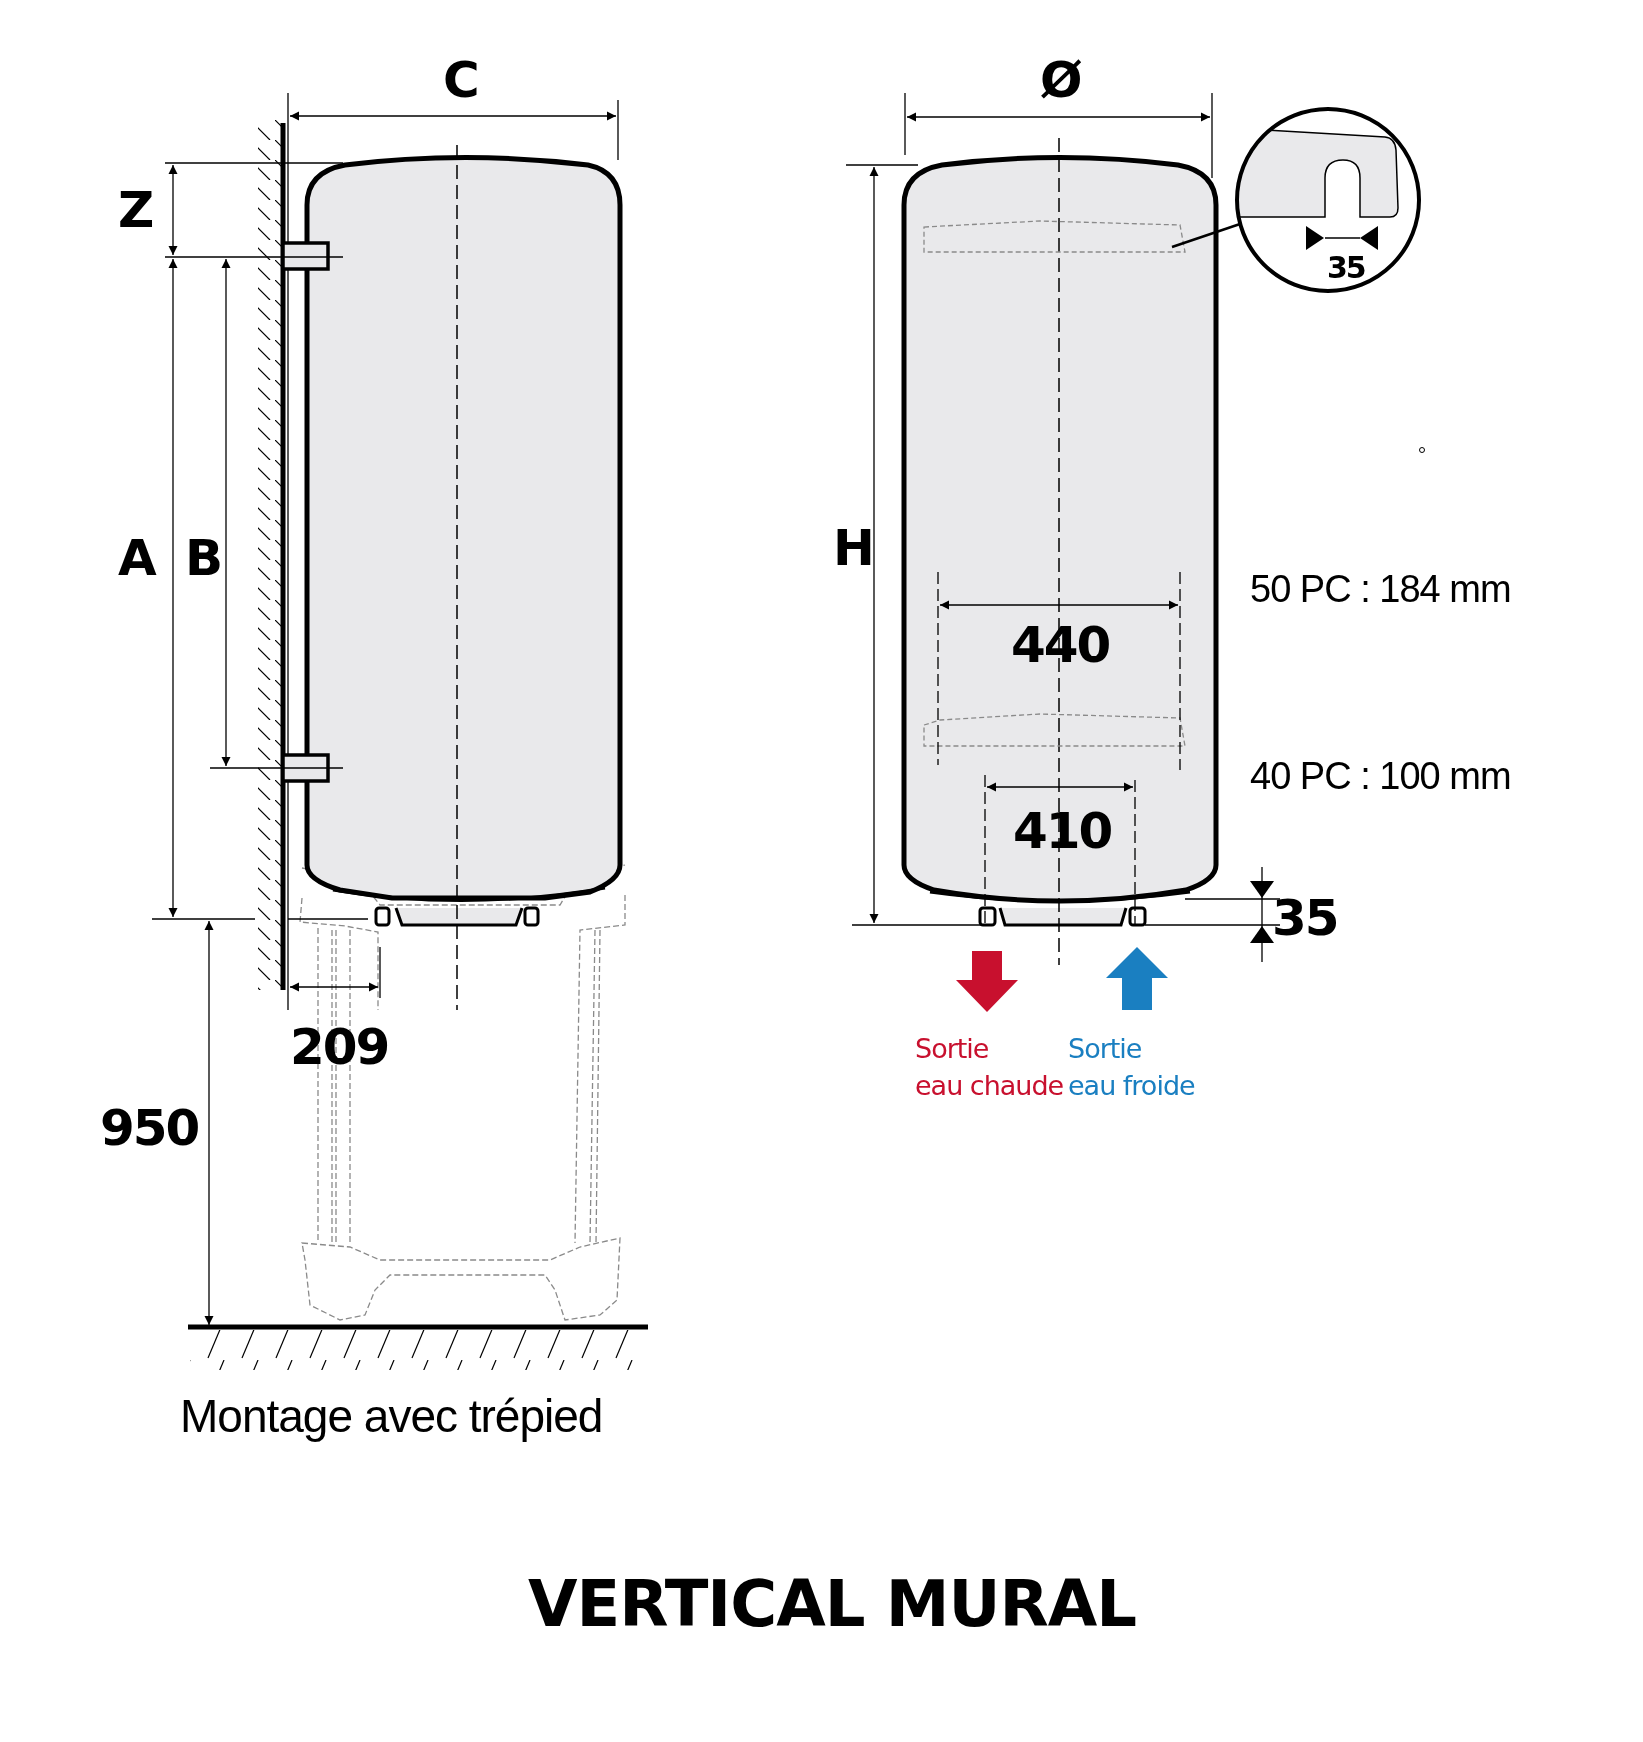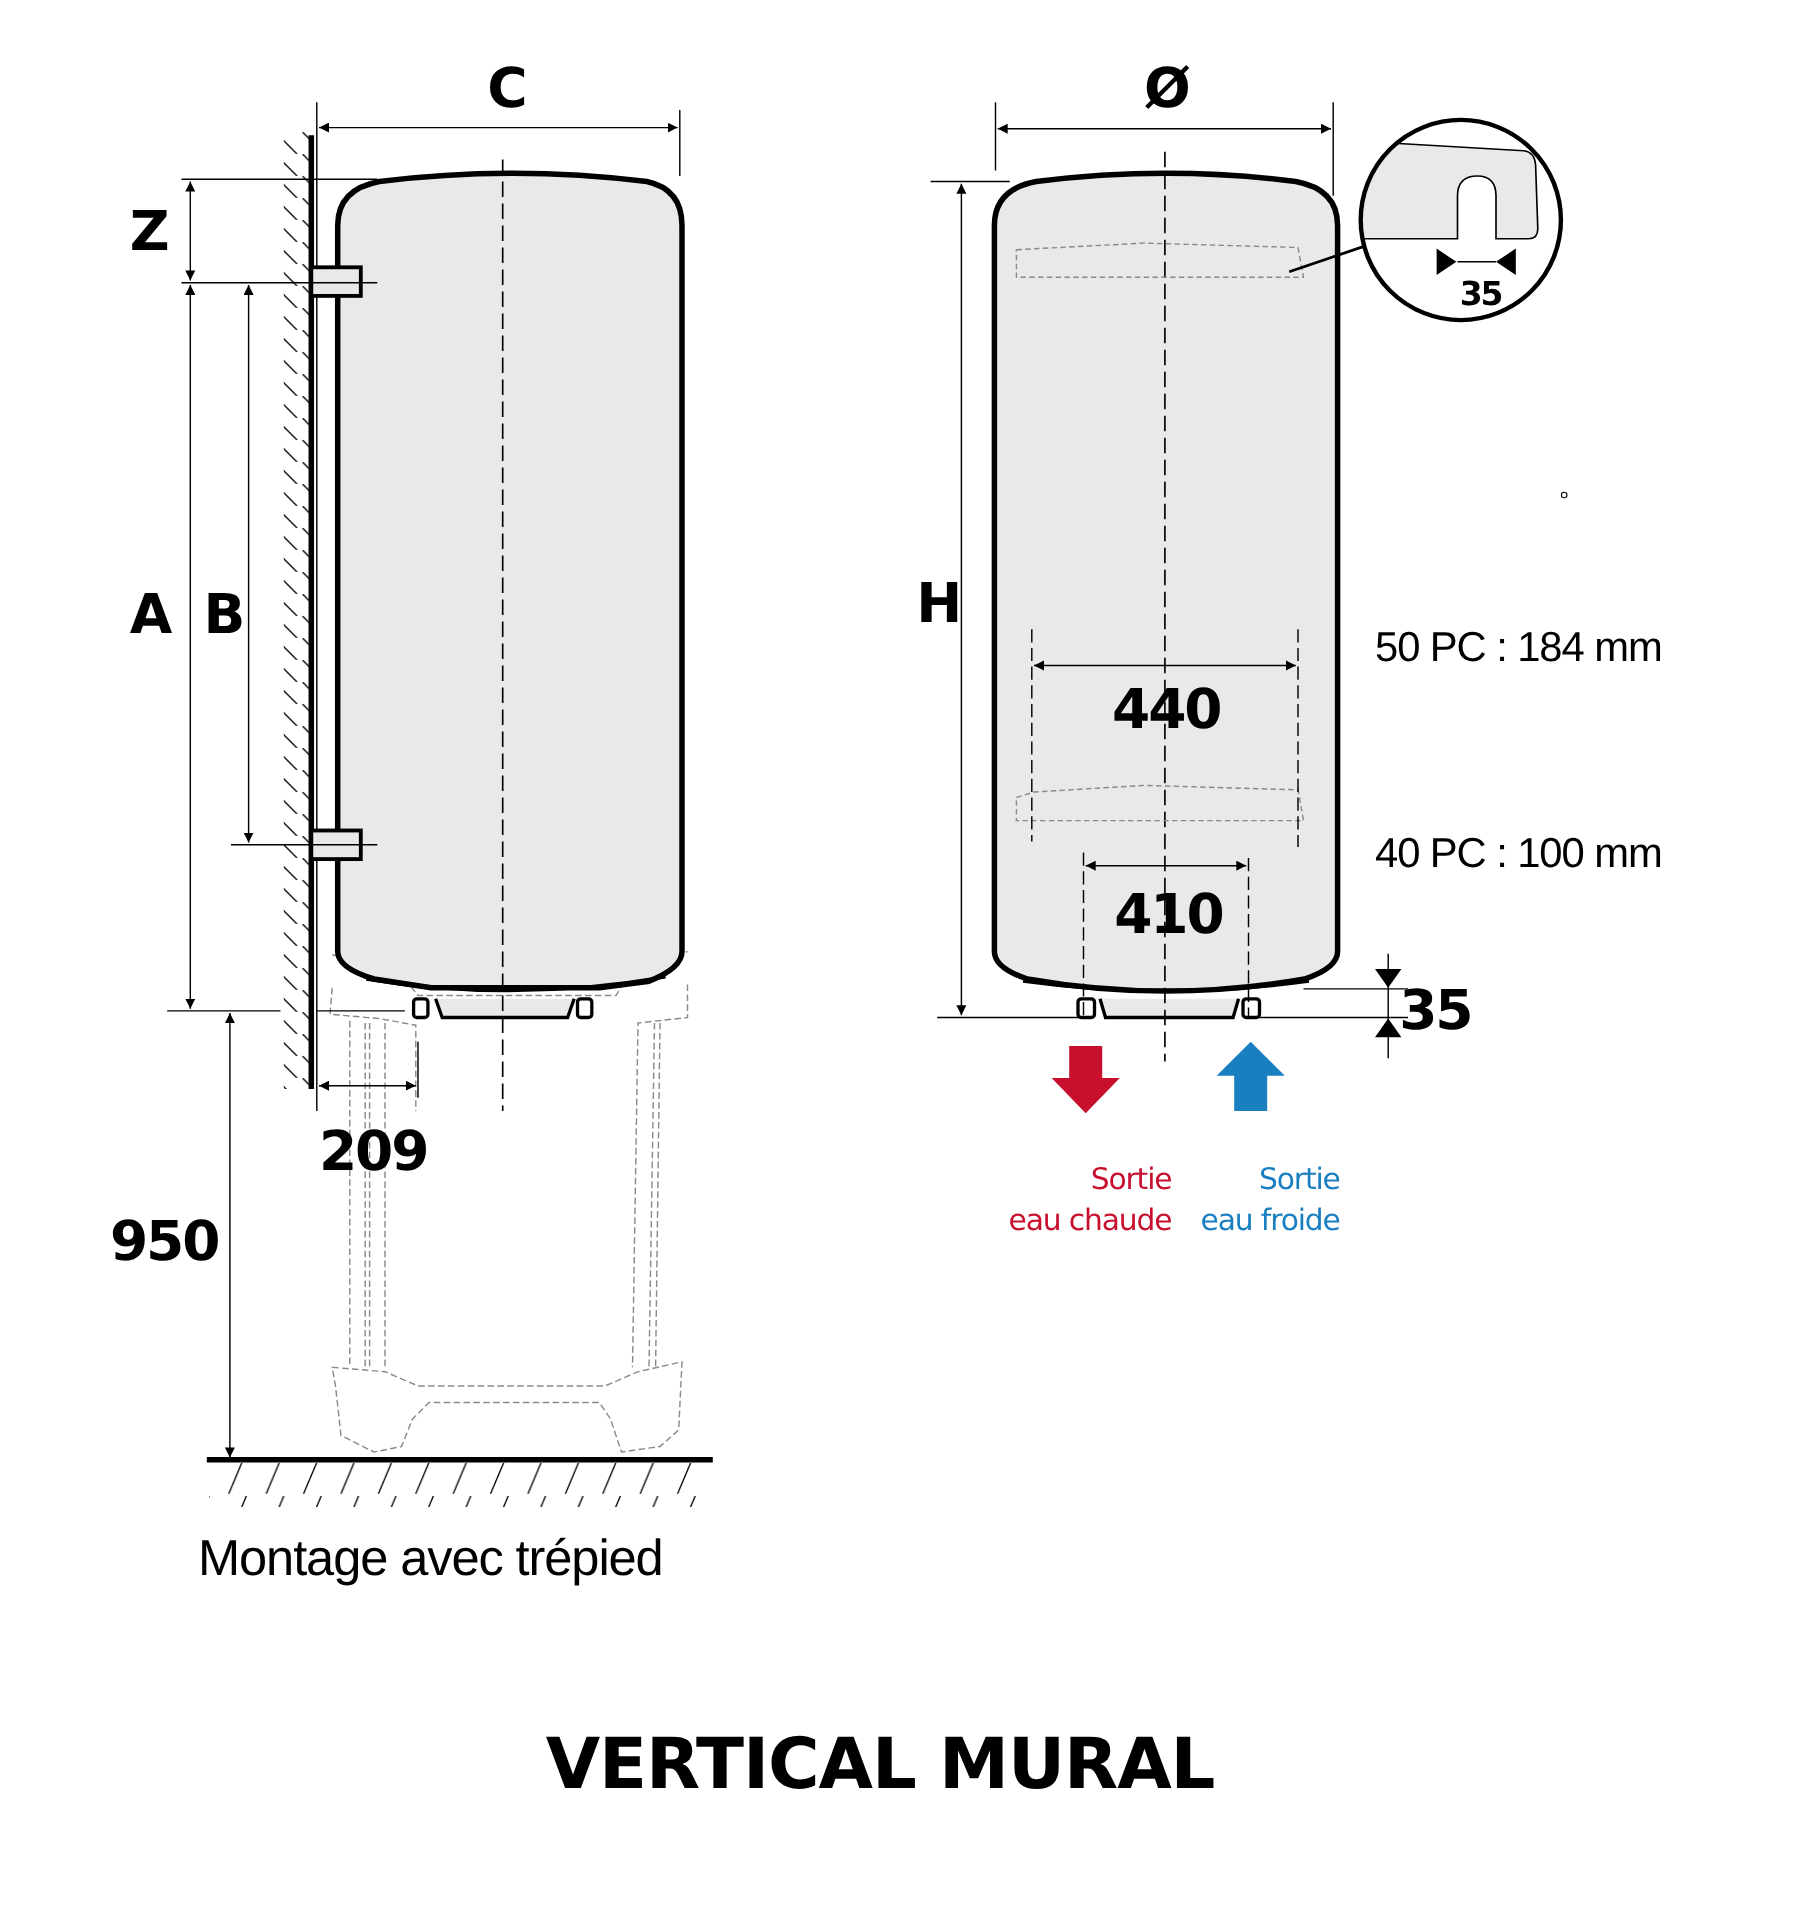--- a/index.html
+++ b/index.html
@@ -1,21 +1,21 @@
 <!DOCTYPE html>
 <html><head>
 <meta charset="utf-8">
 <style>
   html, body { margin:0; padding:0; background:#ffffff; }
   body { width:1643px; height:1742px; position:relative; overflow:hidden; font-family:"Liberation Sans", sans-serif; }
   svg.drawing { position:absolute; left:0; top:0; }
   .lbl { position:absolute; white-space:nowrap; color:#000; line-height:1; }
   .big { font-family:"DejaVu Sans", sans-serif; font-weight:bold; font-size:50px; letter-spacing:-2px; }
   .note { font-family:Liberation Sans, sans-serif; font-size:38px; letter-spacing:-1px; }
-  .outlet { font-family:"DejaVu Sans", sans-serif; font-size:27px; letter-spacing:-1px; text-align:right; line-height:37px;margin-top:24px; }
+  .outlet { font-family:"DejaVu Sans", sans-serif; font-size:27px; letter-spacing:-1px; text-align:left; line-height:37px; }
   .caption { font-family:Liberation Sans, sans-serif; font-size:46px; letter-spacing:-1px; }
   .title { font-family:"DejaVu Sans", sans-serif; font-weight:bold; font-size:64px; letter-spacing:-1px; }
 </style>
 </head>
 <body>
 
 <svg class="drawing" width="1643" height="1742" viewBox="0 0 1643 1742">
   <defs>
     <marker id="arr" viewBox="0 0 10 10" refX="10" refY="5" markerWidth="7" markerHeight="7" orient="auto-start-reverse">
       <path d="M0,0 L10,5 L0,10 z" fill="#000"></path>
@@ -161,13 +161,13 @@
 
 <div class="lbl outlet" style="left:915px; top:1030px; width:150px; color:#c8102e;">
   <div>Sortie</div>
   <div>eau chaude</div>
 </div>
 <div class="lbl outlet" style="left:1068px; top:1030px; width:150px; color:#1a7fc1;">
   <div>Sortie</div>
   <div>eau froide</div>
 </div>
 
-<div class="lbl title" style="left:0; width:1600px; text-align:center; top:1572px;">VERTICAL MURAL</div>
+<div class="lbl title" style="left:0; width:1600px; text-align:center; top:1572px;padding-left:32px;">VERTICAL MURAL</div>
 
 </body></html>

